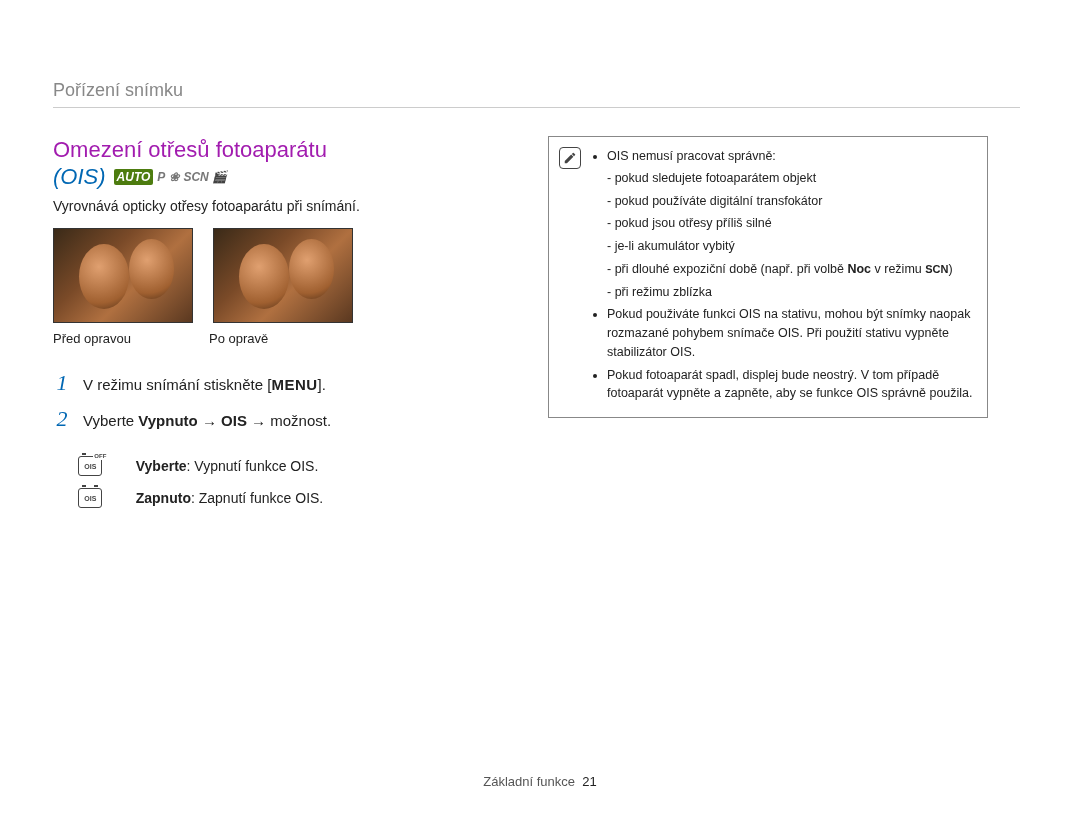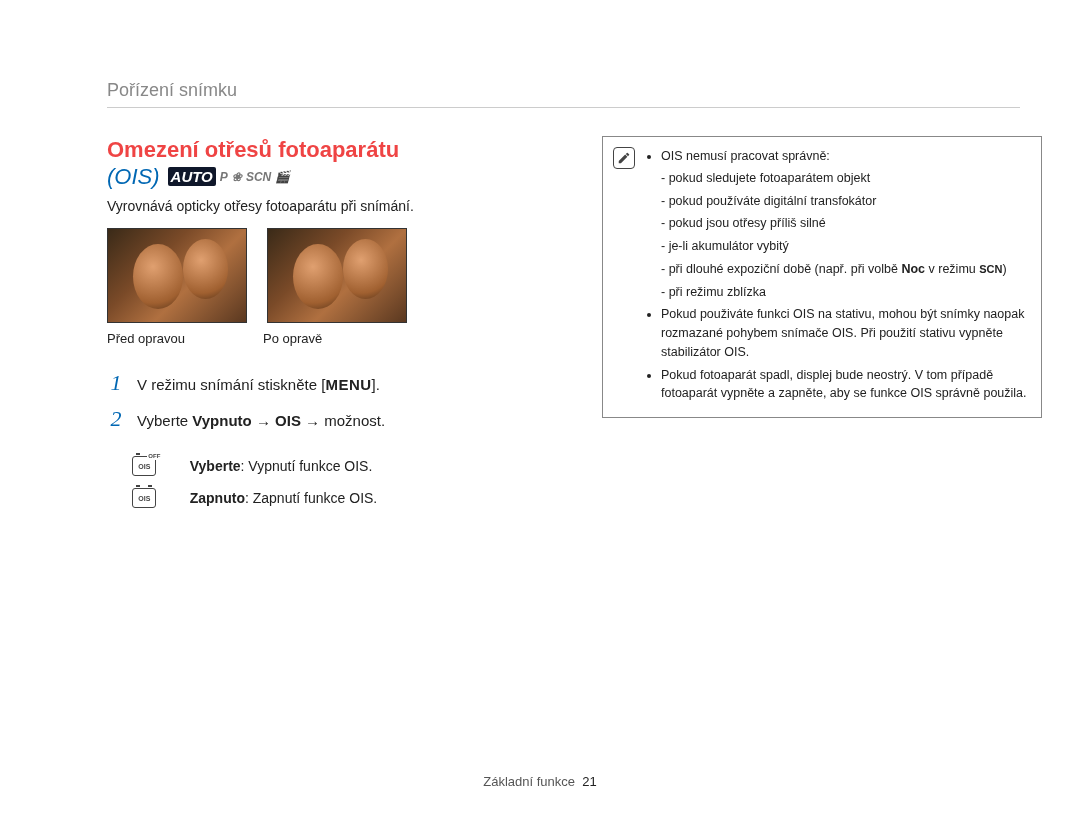--- a/index.html
+++ b/index.html
@@ -8,21 +8,21 @@
     height: 815px;
     background: #ffffff;
     font-family: Arial, Helvetica, sans-serif;
     color: #222;
     font-size: 14px;
   }
   .page {
     position: relative;
     width: 1080px;
     height: 815px;
-    padding: 80px 60px 40px 107px;
+    padding: 80px 60px 40px 53px;
   }
   .section-header {
     color: #888888;
     font-size: 18px;
     font-weight: 400;
     padding-bottom: 6px;
     border-bottom: 1px solid #cccccc;
     margin-bottom: 28px;
   }
   .columns {
@@ -31,23 +31,23 @@
   }
   .col-left {
     width: 455px;
     flex-shrink: 0;
   }
   .col-right {
     width: 440px;
     flex-shrink: 0;
   }
   .title-line {
-    color: #ef4444;
+    color: #a21caf;
     font-size: 22px;
-    font-weight: 700;
+    font-weight: 400;
     line-height: 1.25;
   }
   .title-line2 {
     display: flex;
     align-items: center;
     gap: 8px;
     color: #0067b3;
     font-size: 22px;
     margin-bottom: 8px;
     font-style: italic;
@@ -55,23 +55,23 @@
   .mode-icons {
     display: inline-flex;
     align-items: center;
     gap: 4px;
     color: #777;
     font-size: 12px;
     font-weight: bold;
   }
   .mode-box {
     display:inline-block;
-    background:#0f172a;
+    background:#4d7c0f;
     color:#fff;
-    font-size:15px;
+    font-size:12px;
     font-weight:bold;
     padding:1px 3px;
     border-radius:2px;
   }
   .subtitle {
     font-size: 14px;
     color: #222;
     margin-bottom: 14px;
   }
   .photo-row {

